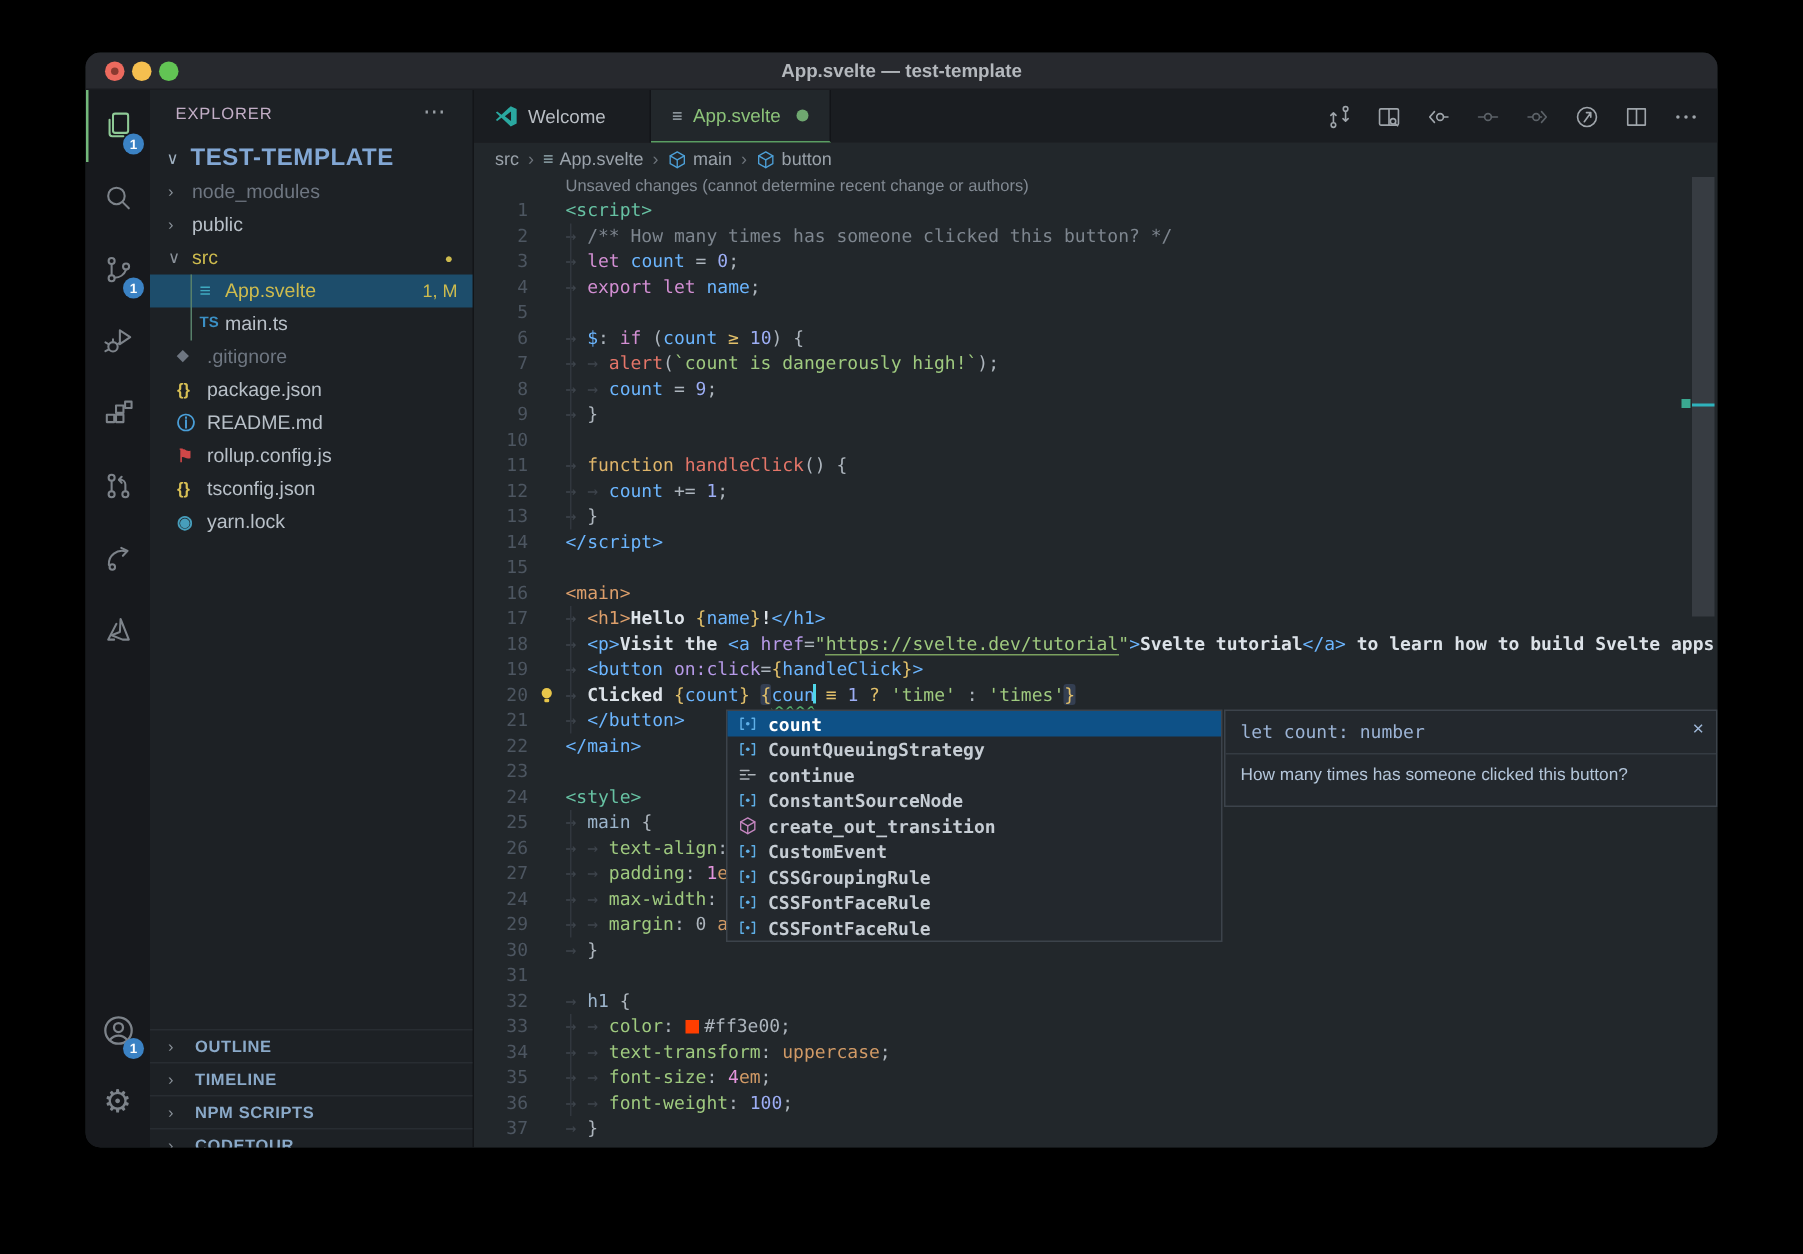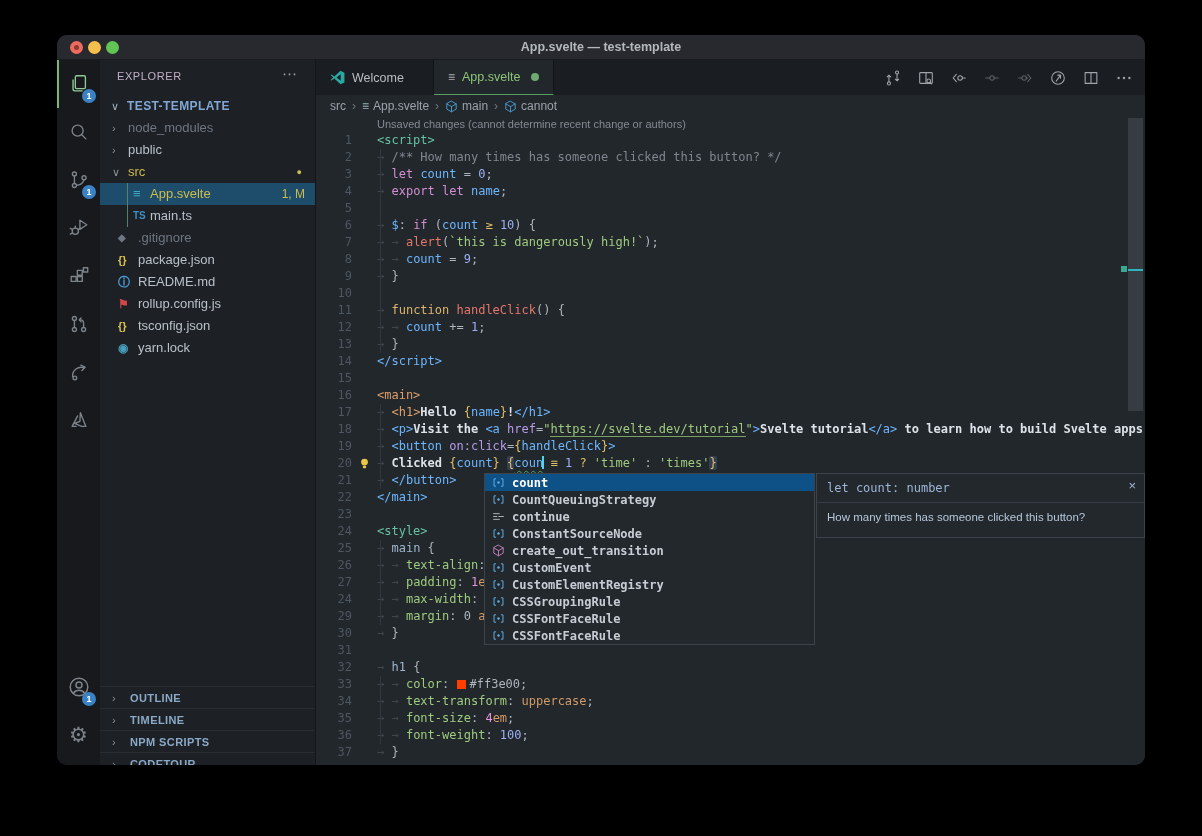--- a/index.html
+++ b/index.html
@@ -25,21 +25,21 @@
   .badge{position:absolute;right:4px;bottom:5px;min-width:14px;height:14px;padding:0 3px;border-radius:8px;
     background:#3b82c4;color:#fff;font-size:9px;font-weight:700;display:flex;align-items:center;justify-content:center;}
   .gear-glyph{font-size:21px;line-height:21px;}
   
   .sidebar{position:absolute;left:43px;top:25px;bottom:0;width:216px;background:#1d2125;border-right:1px solid #131518;}
   .sb-header{position:absolute;top:0;left:0;right:0;height:35px;}
   .sb-title{position:absolute;left:17px;top:10px;font-size:11px;letter-spacing:.6px;color:#c2aec6;}
   .sb-more{position:absolute;right:18px;top:5px;color:#9aa0a6;font-size:15px;cursor:pointer;}
   .sb-project{position:absolute;top:35px;left:0;right:0;height:22px;line-height:22px;}
   .sb-project .chev{position:absolute;left:11px;color:#9fb0c0;font-size:11px;}
-  .sb-project .lbl{position:absolute;left:27px;font-size:12px;font-weight:700;letter-spacing:.4px;color:#82a7d4;}
+  .sb-project .lbl{position:absolute;left:27px;font-size:16px;font-weight:700;letter-spacing:.4px;color:#82a7d4;}
   .tree{position:absolute;top:57px;left:0;right:0;}
   .trow{position:absolute;left:0;right:0;height:22px;line-height:22px;font-size:13px;color:#b8c0c8;cursor:pointer;}
   .trow.sel{background:#1d4d6b;}
   .trow .chev{position:absolute;left:12px;width:12px;color:#8a9199;font-size:11px;}
   .trow .ficon{position:absolute;font-size:12px;line-height:22px;}
   .trow .lbl{position:absolute;white-space:nowrap;}
   .trow .rbadge{position:absolute;right:10px;font-size:12px;color:#cdbb4e;}
   .dim{color:#6e7681;}
   .ymod{color:#cdbb4e;}
   .src-guide{position:absolute;left:27px;width:1px;background:#57806a;}
@@ -404,33 +404,33 @@
         </span>
         <span class="bc-sep">›</span>
         <span class="bc-item">
           <span class="bc-cube">
             <svg viewBox="0 0 16 16" width="13" height="13" fill="none" stroke="currentColor" stroke-width="1.1" stroke-linecap="round" stroke-linejoin="round">
               <path d="M8 1.5L13.8 4.8V11.2L8 14.5L2.2 11.2V4.8Z"></path>
               <path d="M2.2 4.8L8 8.1L13.8 4.8"></path>
               <path d="M8 8.1V14.5"></path>
             </svg>
           </span>
-          <span>cannot</span>
+          <span>button</span>
         </span>
       </div>
     <div class="codearea">
       <div class="annotation">Unsaved changes (cannot determine recent change or authors)</div>
       <div class="code-lines">
           <div class="code-line" style="top: 15px;"><span class="lnum">1</span><span class="ltext"><span class="sg-tagT">&lt;script&gt;</span></span></div>
           <div class="code-line" style="top: 32px;"><span class="lnum">2</span><span class="ltext"><span class="sg-ws">→ </span><span class="sg-c">/** How many times has someone clicked this button? */</span></span></div>
           <div class="code-line" style="top: 49px;"><span class="lnum">3</span><span class="ltext"><span class="sg-ws">→ </span><span class="sg-kw">let</span><span class="sg-p"> </span><span class="sg-v">count</span><span class="sg-p"> = </span><span class="sg-n">0</span><span class="sg-p">;</span></span></div>
           <div class="code-line" style="top: 66px;"><span class="lnum">4</span><span class="ltext"><span class="sg-ws">→ </span><span class="sg-kw">export</span><span class="sg-p"> </span><span class="sg-kw">let</span><span class="sg-p"> </span><span class="sg-v">name</span><span class="sg-p">;</span></span></div>
           <div class="code-line" style="top: 83px;"><span class="lnum">5</span><span class="ltext"></span></div>
           <div class="code-line" style="top: 100px;"><span class="lnum">6</span><span class="ltext"><span class="sg-ws">→ </span><span class="sg-v">$</span><span class="sg-p">: </span><span class="sg-kw">if</span><span class="sg-p"> (</span><span class="sg-v">count</span><span class="sg-p"> </span><span class="sg-y">≥</span><span class="sg-p"> </span><span class="sg-n">10</span><span class="sg-p">) {</span></span></div>
-          <div class="code-line" style="top: 117px;"><span class="lnum">7</span><span class="ltext"><span class="sg-ws">→ → </span><span class="sg-fn">alert</span><span class="sg-p">(</span><span class="sg-s">`this is dangerously high!`</span><span class="sg-p">);</span></span></div>
+          <div class="code-line" style="top: 117px;"><span class="lnum">7</span><span class="ltext"><span class="sg-ws">→ → </span><span class="sg-fn">alert</span><span class="sg-p">(</span><span class="sg-s">`count is dangerously high!`</span><span class="sg-p">);</span></span></div>
           <div class="code-line" style="top: 134px;"><span class="lnum">8</span><span class="ltext"><span class="sg-ws">→ → </span><span class="sg-v">count</span><span class="sg-p"> = </span><span class="sg-n">9</span><span class="sg-p">;</span></span></div>
           <div class="code-line" style="top: 151px;"><span class="lnum">9</span><span class="ltext"><span class="sg-ws">→ </span><span class="sg-p">}</span></span></div>
           <div class="code-line" style="top: 168px;"><span class="lnum">10</span><span class="ltext"></span></div>
           <div class="code-line" style="top: 185px;"><span class="lnum">11</span><span class="ltext"><span class="sg-ws">→ </span><span class="sg-kw2">function</span><span class="sg-p"> </span><span class="sg-fn">handleClick</span><span class="sg-p">() {</span></span></div>
           <div class="code-line" style="top: 202px;"><span class="lnum">12</span><span class="ltext"><span class="sg-ws">→ → </span><span class="sg-v">count</span><span class="sg-p"> += </span><span class="sg-n">1</span><span class="sg-p">;</span></span></div>
           <div class="code-line" style="top: 219px;"><span class="lnum">13</span><span class="ltext"><span class="sg-ws">→ </span><span class="sg-p">}</span></span></div>
           <div class="code-line" style="top: 236px;"><span class="lnum">14</span><span class="ltext"><span class="sg-tagB">&lt;/script&gt;</span></span></div>
           <div class="code-line" style="top: 253px;"><span class="lnum">15</span><span class="ltext"></span></div>
           <div class="code-line" style="top: 270px;"><span class="lnum">16</span><span class="ltext"><span class="sg-tagO">&lt;main&gt;</span></span></div>
           <div class="code-line" style="top: 287px;"><span class="lnum">17</span><span class="ltext"><span class="sg-ws">→ </span><span class="sg-tagO">&lt;h1&gt;</span><span class="sg-w">Hello </span><span class="sg-y">{</span><span class="sg-v">name</span><span class="sg-y">}</span><span class="sg-w">!</span><span class="sg-tagB">&lt;/h1&gt;</span></span></div>
@@ -523,29 +523,20 @@
         </span>
         <span>CustomEvent</span>
       </div>
       <div class="sgrow">
         <span class="sgicon ic-var">
           <svg viewBox="0 0 16 16" width="13" height="13" fill="none" stroke="currentColor" stroke-width="1.2" stroke-linecap="round" stroke-linejoin="round">
             <path d="M4.5 3.5H2.5V12.5H4.5M11.5 3.5H13.5V12.5H11.5"></path>
             <circle cx="8" cy="8" r="1.5" fill="currentColor" stroke="none"></circle>
           </svg>
         </span>
-        <span>CustomElementRegistry</span>
-      </div>
-      <div class="sgrow">
-        <span class="sgicon ic-var">
-          <svg viewBox="0 0 16 16" width="13" height="13" fill="none" stroke="currentColor" stroke-width="1.2" stroke-linecap="round" stroke-linejoin="round">
-            <path d="M4.5 3.5H2.5V12.5H4.5M11.5 3.5H13.5V12.5H11.5"></path>
-            <circle cx="8" cy="8" r="1.5" fill="currentColor" stroke="none"></circle>
-          </svg>
-        </span>
         <span>CSSGroupingRule</span>
       </div>
       <div class="sgrow">
         <span class="sgicon ic-var">
           <svg viewBox="0 0 16 16" width="13" height="13" fill="none" stroke="currentColor" stroke-width="1.2" stroke-linecap="round" stroke-linejoin="round">
             <path d="M4.5 3.5H2.5V12.5H4.5M11.5 3.5H13.5V12.5H11.5"></path>
             <circle cx="8" cy="8" r="1.5" fill="currentColor" stroke="none"></circle>
           </svg>
         </span>
         <span>CSSFontFaceRule</span>

